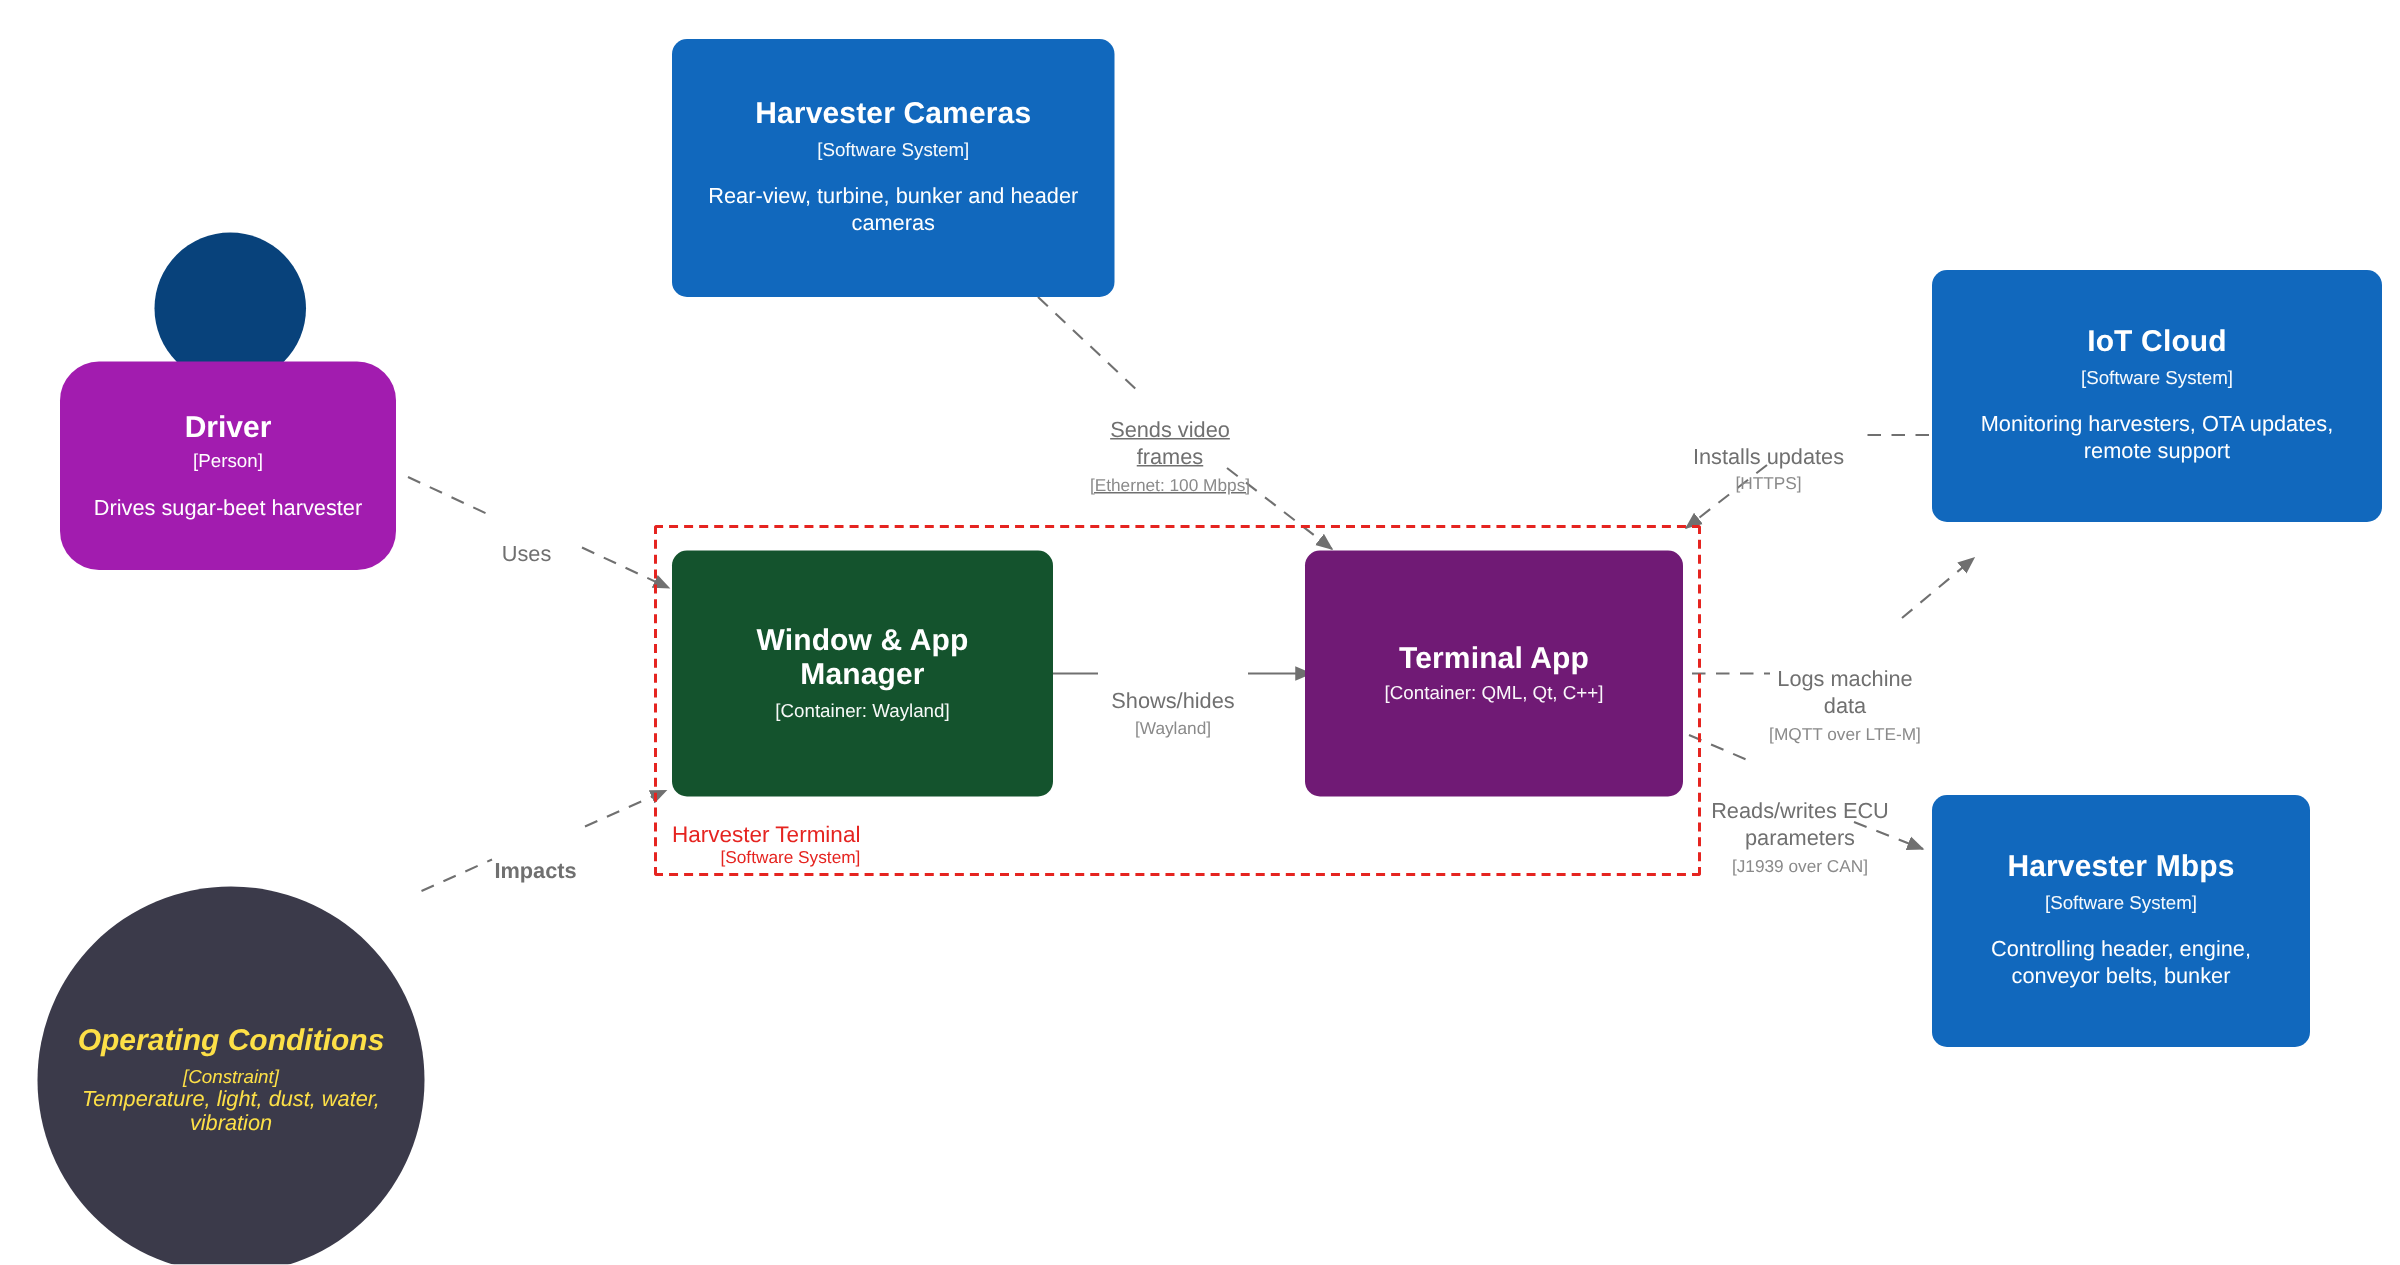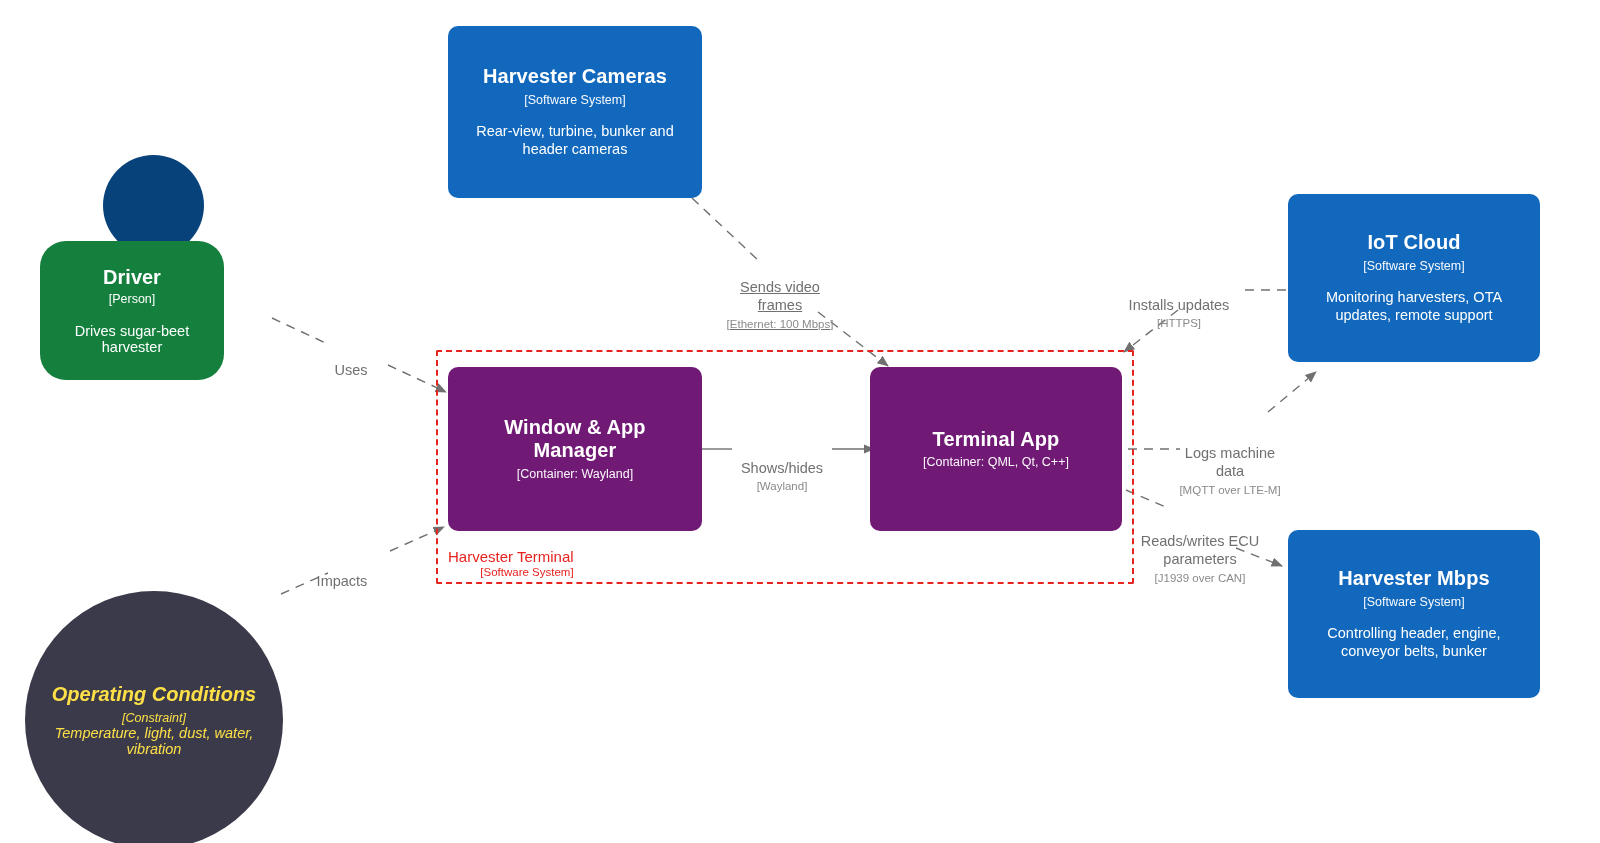--- a/index.html
+++ b/index.html
@@ -71,24 +71,24 @@
     top: 0px;
     width: 101px;
     height: 101px;
     border-radius: 50%;
     background: #08427b;
   }
   .person-body {
     position: absolute;
     left: 0px;
     top: 86px;
-    width: 184px;
+    width: 224px;
     height: 139px;
     border-radius: 26px;
-    background: #15803d;
+    background: #a21caf;
     display: flex;
     flex-direction: column;
     align-items: center;
     justify-content: center;
     text-align: center;
     color: #fff;
     padding: 6px 10px;
     box-sizing: border-box;
   }
   .person-body .n-title { font-size: 20px; font-weight: bold; }
@@ -116,21 +116,21 @@
   }
   .circle-node .n-title { font-size: 20px; font-weight: bold; line-height: 1.18; }
   .circle-node .n-type { font-size: 12.5px; margin-top: 4px; }
   .circle-node .n-desc { font-size: 14.5px; }
 
   
   .box {
     border-radius: 10px;
   }
   .sys-blue   { background: #1168bd; }
-  .cont-blue  { background: #701a75; }
+  .cont-blue  { background: #14532d; }
   .focus-red  { background: #701a75; }
 
   
   .boundary {
     position: absolute;
     left: 436px;
     top: 350px;
     width: 698px;
     height: 234px;
     border: 2px dashed #e52420;
@@ -228,27 +228,27 @@
 
   <div class="person-wrap">
     <div class="person-head"></div>
     <div class="person-body">
       <div class="n-title">Driver</div>
       <div class="n-type">[Person]</div>
       <div class="n-desc">Drives sugar-beet harvester</div>
     </div>
   </div>
 
-  <div class="node box sys-blue" style="left:448px; top:26px; width:254px; height:172px;">
+  <div class="node box sys-blue" style="left:448px; top:26px; width:295px; height:172px;">
     <div class="n-title">Harvester Cameras</div>
     <div class="n-type">[Software System]</div>
     <div class="n-desc">Rear-view, turbine, bunker and header cameras</div>
   </div>
 
-  <div class="node box sys-blue" style="left:1288px; top:194px; width:252px; height:168px;">
+  <div class="node box sys-blue" style="left:1288px; top:180px; width:300px; height:168px;">
     <div class="n-title">IoT Cloud</div>
     <div class="n-type">[Software System]</div>
     <div class="n-desc">Monitoring harvesters, OTA updates, remote support</div>
   </div>
 
   <div class="node box sys-blue" style="left:1288px; top:530px; width:252px; height:168px;">
     <div class="n-title">Harvester Mbps</div>
     <div class="n-type">[Software System]</div>
     <div class="n-desc">Controlling header, engine, conveyor belts, bunker</div>
   </div>
@@ -294,17 +294,17 @@
 data</span>
     <span class="e-tech">[MQTT over LTE-M]</span>
   </div>
 
   <div class="edge-label" style="left:1124px; top:513px; width:152px;">
     <span>Reads/writes ECU
 parameters</span>
     <span class="e-tech">[J1939 over CAN]</span>
   </div>
 
-  <div class="edge-label" style="left:293px; top:553px; width:98px;">
+  <div class="edge-label" style="left:308px; top:553px; width:98px;font-weight:bold;">
     <span>Impacts</span>
   </div>
 
 </div>
 
 </body></html>

